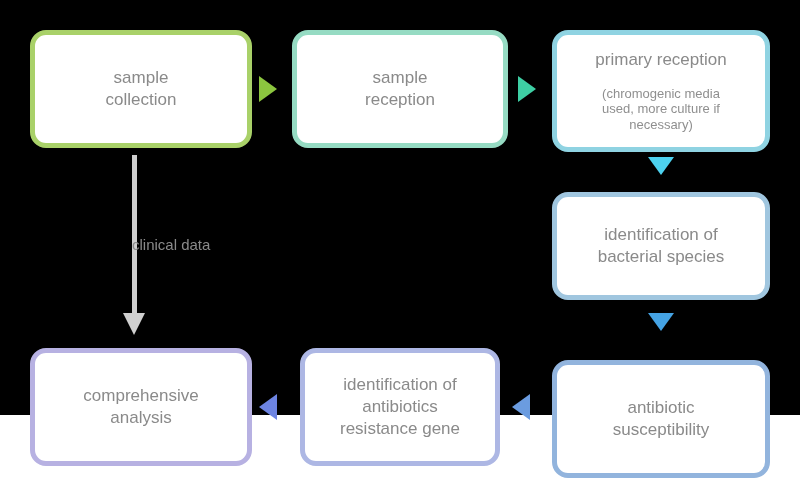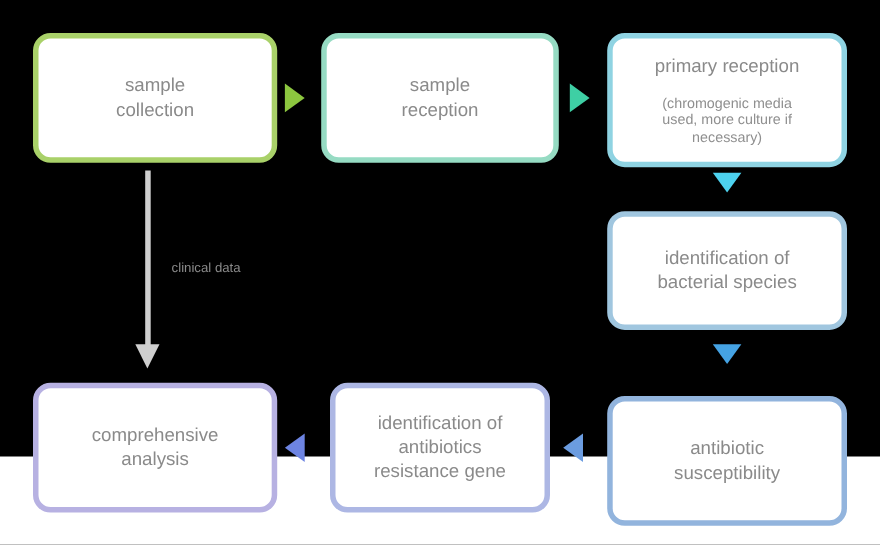--- a/index.html
+++ b/index.html
@@ -101,23 +101,23 @@
     left: 123px;
     top: 313px;
     width: 0;
     height: 0;
     border-left: 11px solid transparent;
     border-right: 11px solid transparent;
     border-top: 22px solid #cfcfcf;
   }
   #clinical-data-label {
     position: absolute;
-    left: 156px;
+    left: 132px;
     top: 236px;
-    font-size: 12px;
+    font-size: 15px;
     color: #8a8a8a;
     white-space: nowrap;
   }
 </style>
 </head>
 <body>
 
 <div id="canvas">
 
   <div class="node" id="node-sample-collection">

